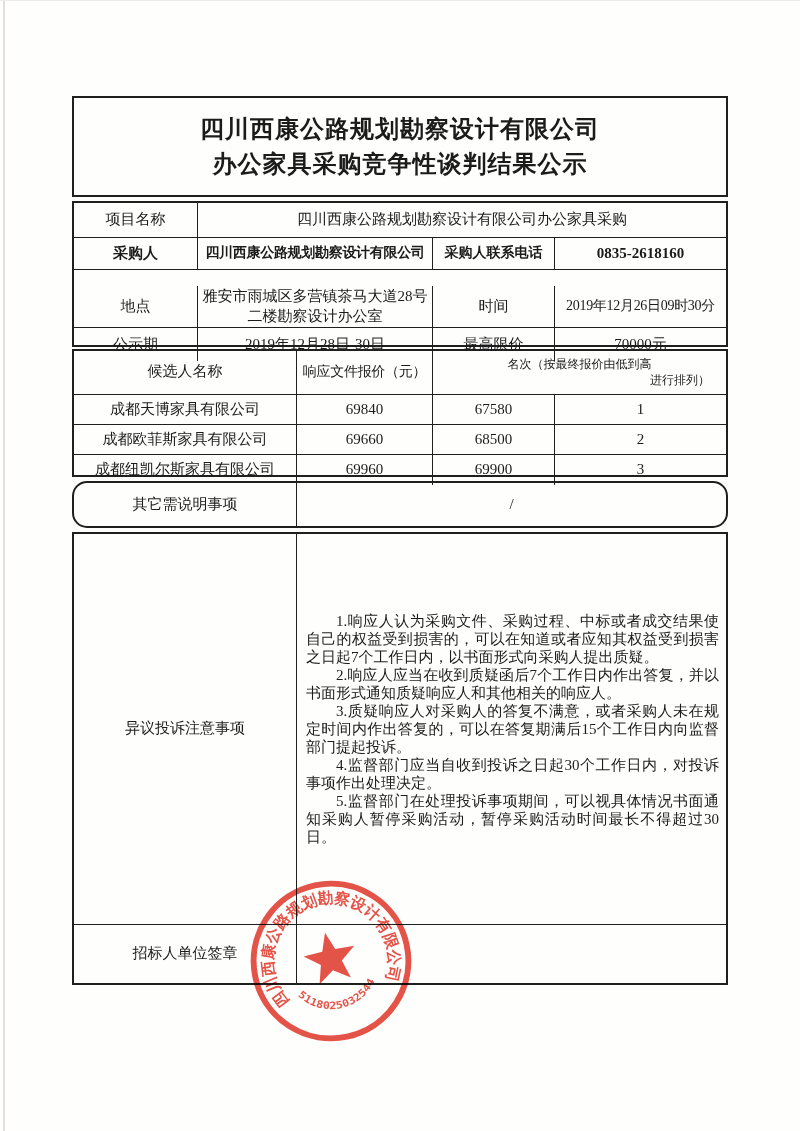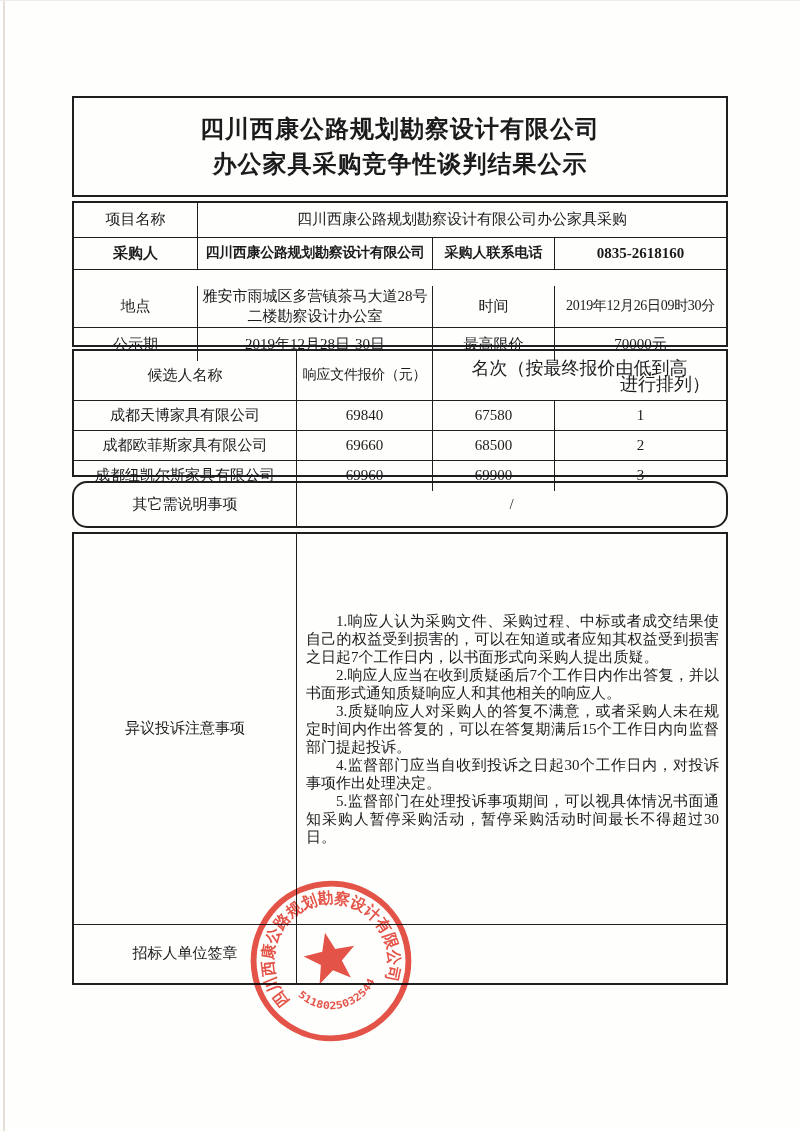--- a/index.html
+++ b/index.html
@@ -39,23 +39,23 @@
 
   .info-block { top:201px; height:146px; }
   .r-project { height:35px; }
   .r-purchaser { height:32px;font-weight:bold; }
   .r-location { height:42px;margin-top:16px; }
   .r-publicity { height:33px; }
   .fs14 { font-size:14px; }
   .tight { letter-spacing:-0.3px; }
 
   .cand-block { top:349px; height:128px; }
-  .r-chead { height:50px; }
+  .r-chead { height:44px;font-family:Liberation Mono, monospace; }
   .r-cand { height:30px; }
-  .rank-head { align-items:stretch; justify-content:center; font-size:18px; line-height:16px; }
+  .rank-head { align-items:stretch; justify-content:center; font-size:12px; line-height:16px; }
   .rank-l1 { text-align:center; }
   .rank-l2 { text-align:right; padding-right:16px; }
 
   .other-block { top:481px; height:47px;border-radius:15px; }
   .r-other { height:43px; }
 
   .big-block { top:532px; height:453px; }
   .r-objection { height:391px; }
   .r-sign { height:58px; }
   .obj-content {

